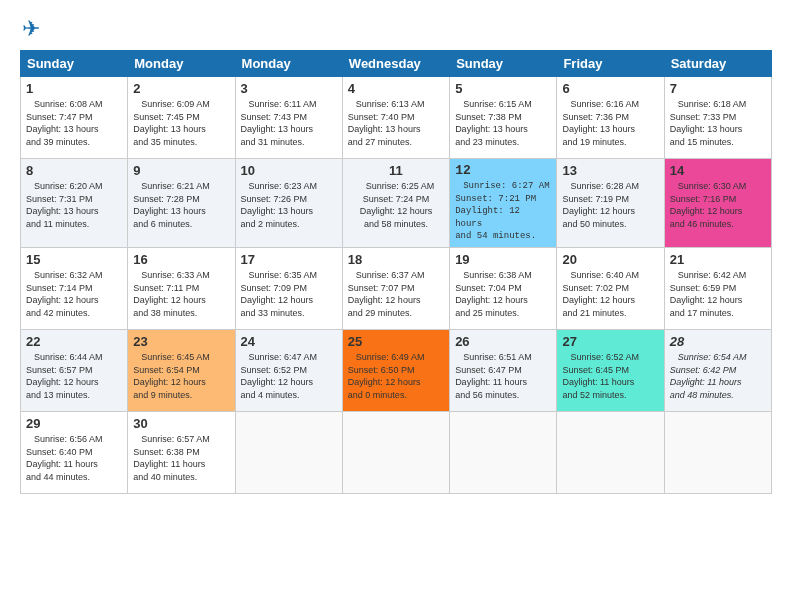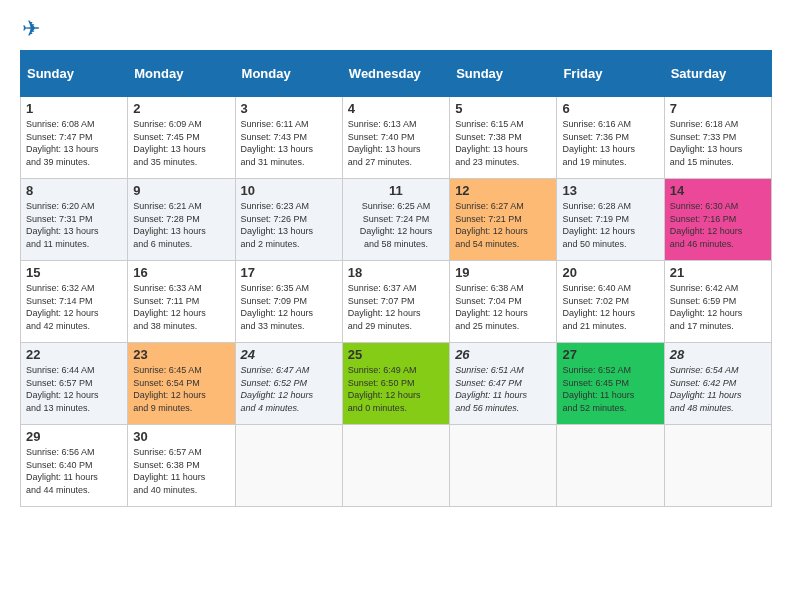--- a/index.html
+++ b/index.html
@@ -61,21 +61,21 @@
     }
     .calendar-table {
       width: 100%;
       border-collapse: collapse;
       table-layout: fixed;
     }
     .calendar-table th {
       background: #1a6faf;
       color: #fff;
       text-align: left;
-      padding: 15px 6px;
+      padding: 5px 6px;
       font-size: 13px;
       font-weight: bold;
       border: 1px solid #1a6faf;
     }
     .calendar-table td {
       border: 1px solid #ccc;
       vertical-align: top;
       padding: 4px 5px;
       font-size: 9.5px;
       color: #333;
@@ -89,20 +89,21 @@
       font-size: 13px;
       font-weight: bold;
       color: #333;
       display: block;
       margin-bottom: 2px;
     }
     .day-detail {
       font-size: 9px;
       color: #333;
       line-height: 1.4;
+      margin-left: 8px;
     }
     .empty-cell {
       background: #f9f9f9 !important;
     }
   </style>
 </head>
 <body>
 
 <div class="page">
   <div class="header-area">
@@ -172,21 +173,21 @@
           <span class="day-detail">Sunrise: 6:21 AM<br>Sunset: 7:28 PM<br>Daylight: 13 hours<br>and 6 minutes.</span>
         </td>
           <td style="background: rgb(240, 244, 248);">
           <span class="day-number">10</span>
           <span class="day-detail">Sunrise: 6:23 AM<br>Sunset: 7:26 PM<br>Daylight: 13 hours<br>and 2 minutes.</span>
         </td>
           <td style="background: rgb(240, 244, 248); text-align: center;">
           <span class="day-number">11</span>
           <span class="day-detail">Sunrise: 6:25 AM<br>Sunset: 7:24 PM<br>Daylight: 12 hours<br>and 58 minutes.</span>
         </td>
-          <td style="background: #fdba74;">
+          <td style="background: #7dd3fc; font-family: Liberation Mono, monospace;">
           <span class="day-number">12</span>
           <span class="day-detail">Sunrise: 6:27 AM<br>Sunset: 7:21 PM<br>Daylight: 12 hours<br>and 54 minutes.</span>
         </td>
           <td style="background: rgb(240, 244, 248);">
           <span class="day-number">13</span>
           <span class="day-detail">Sunrise: 6:28 AM<br>Sunset: 7:19 PM<br>Daylight: 12 hours<br>and 50 minutes.</span>
         </td>
           <td style="background: #ec4899;">
           <span class="day-number">14</span>
           <span class="day-detail">Sunrise: 6:30 AM<br>Sunset: 7:16 PM<br>Daylight: 12 hours<br>and 46 minutes.</span>
@@ -224,33 +225,33 @@
         </tr>
         <tr style="background: rgb(240, 244, 248);">
           <td style="background: rgb(240, 244, 248);">
           <span class="day-number">22</span>
           <span class="day-detail">Sunrise: 6:44 AM<br>Sunset: 6:57 PM<br>Daylight: 12 hours<br>and 13 minutes.</span>
         </td>
           <td style="background: #fdba74;">
           <span class="day-number">23</span>
           <span class="day-detail">Sunrise: 6:45 AM<br>Sunset: 6:54 PM<br>Daylight: 12 hours<br>and 9 minutes.</span>
         </td>
-          <td style="background: rgb(240, 244, 248); font-style: italic;">
+          <td style="background: rgb(240, 244, 248);">
           <span class="day-number">24</span>
           <span class="day-detail">Sunrise: 6:47 AM<br>Sunset: 6:52 PM<br>Daylight: 12 hours<br>and 4 minutes.</span>
         </td>
-          <td style="background: #84cc16;">
+          <td style="background: #f97316;">
           <span class="day-number">25</span>
           <span class="day-detail">Sunrise: 6:49 AM<br>Sunset: 6:50 PM<br>Daylight: 12 hours<br>and 0 minutes.</span>
         </td>
-          <td style="background: rgb(240, 244, 248); font-style: italic;">
+          <td style="background: rgb(240, 244, 248);">
           <span class="day-number">26</span>
           <span class="day-detail">Sunrise: 6:51 AM<br>Sunset: 6:47 PM<br>Daylight: 11 hours<br>and 56 minutes.</span>
         </td>
-          <td style="background: #22c55e;">
+          <td style="background: #5eead4;">
           <span class="day-number">27</span>
           <span class="day-detail">Sunrise: 6:52 AM<br>Sunset: 6:45 PM<br>Daylight: 11 hours<br>and 52 minutes.</span>
         </td>
           <td style="background: rgb(240, 244, 248); font-style: italic;">
           <span class="day-number">28</span>
           <span class="day-detail">Sunrise: 6:54 AM<br>Sunset: 6:42 PM<br>Daylight: 11 hours<br>and 48 minutes.</span>
         </td>
         </tr>
         <tr>
           <td>

